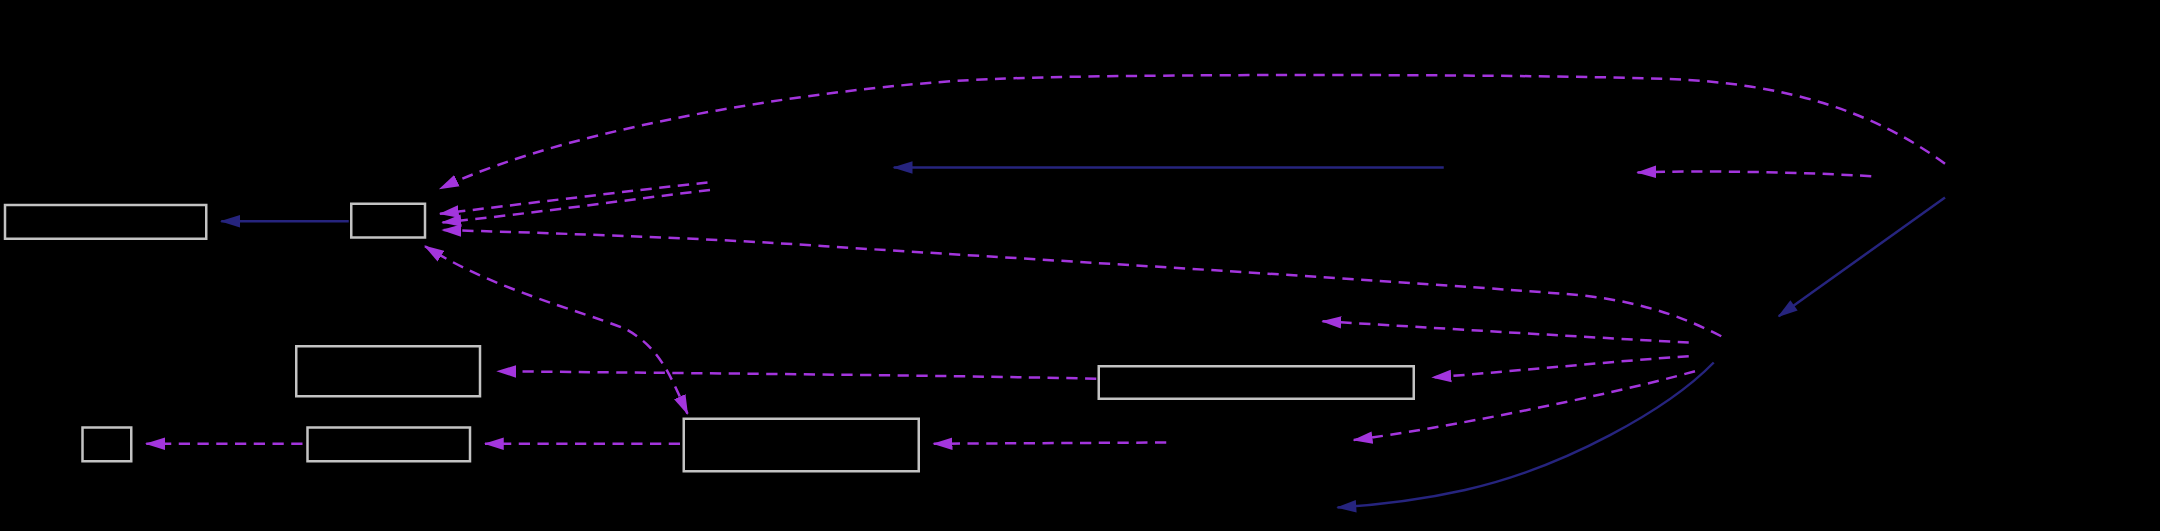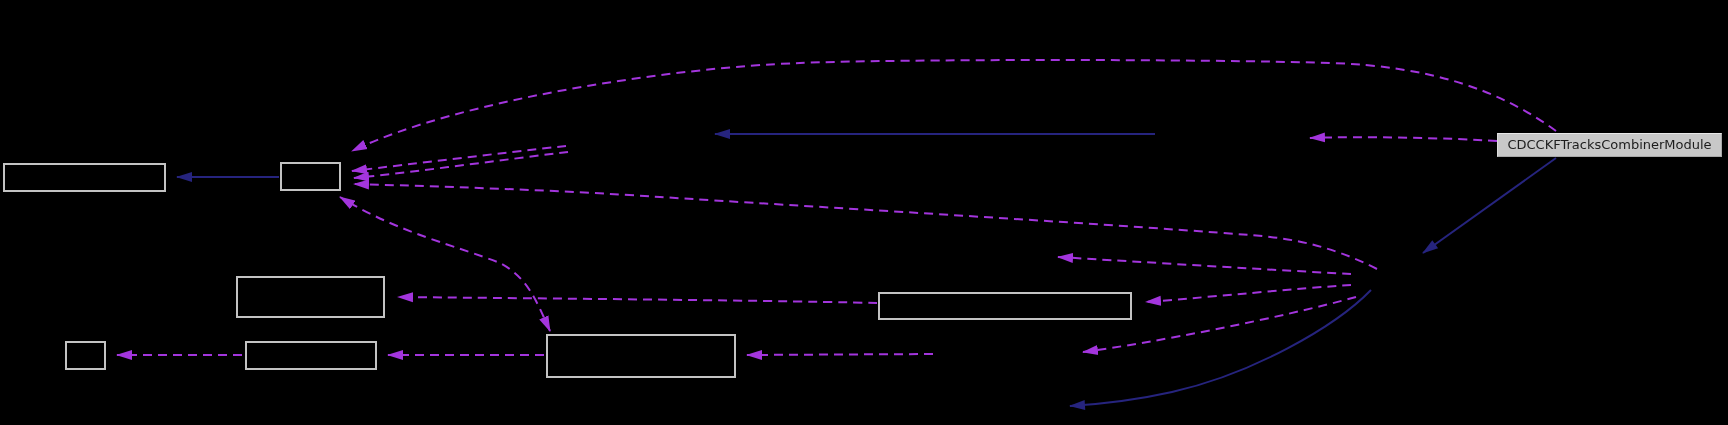--- a/index.html
+++ b/index.html
@@ -91,15 +91,14 @@
     <path class="usage-edge" d="M 550,331 C 536,300 528,278 500,263 C 460,247 396,232 340,197" marker-start="url(#pa)" marker-end="url(#pa)"></path>
     <path class="usage-edge" d="M 242,355 L 117,355" marker-end="url(#pa)"></path>
     <path class="usage-edge" d="M 544,355 L 388,355" marker-end="url(#pa)"></path>
 
     <path class="inherit-edge" d="M 279,177 L 177,177" marker-end="url(#ba)"></path>
     <path class="inherit-edge" d="M 1155,134 L 715,134" marker-end="url(#ba)"></path>
     <path class="inherit-edge" d="M 1556,158 L 1423,253" marker-end="url(#ba)"></path>
     <path class="inherit-edge" d="M 1371,290 C 1335,327 1252,374 1172,392 C 1132,401 1102,404 1070,406" marker-end="url(#ba)"></path>
   </svg>
 
-  <div id="main-node">CDCCKFTracksCombinerModule</div>
 
 </div>
 
 </body></html>

